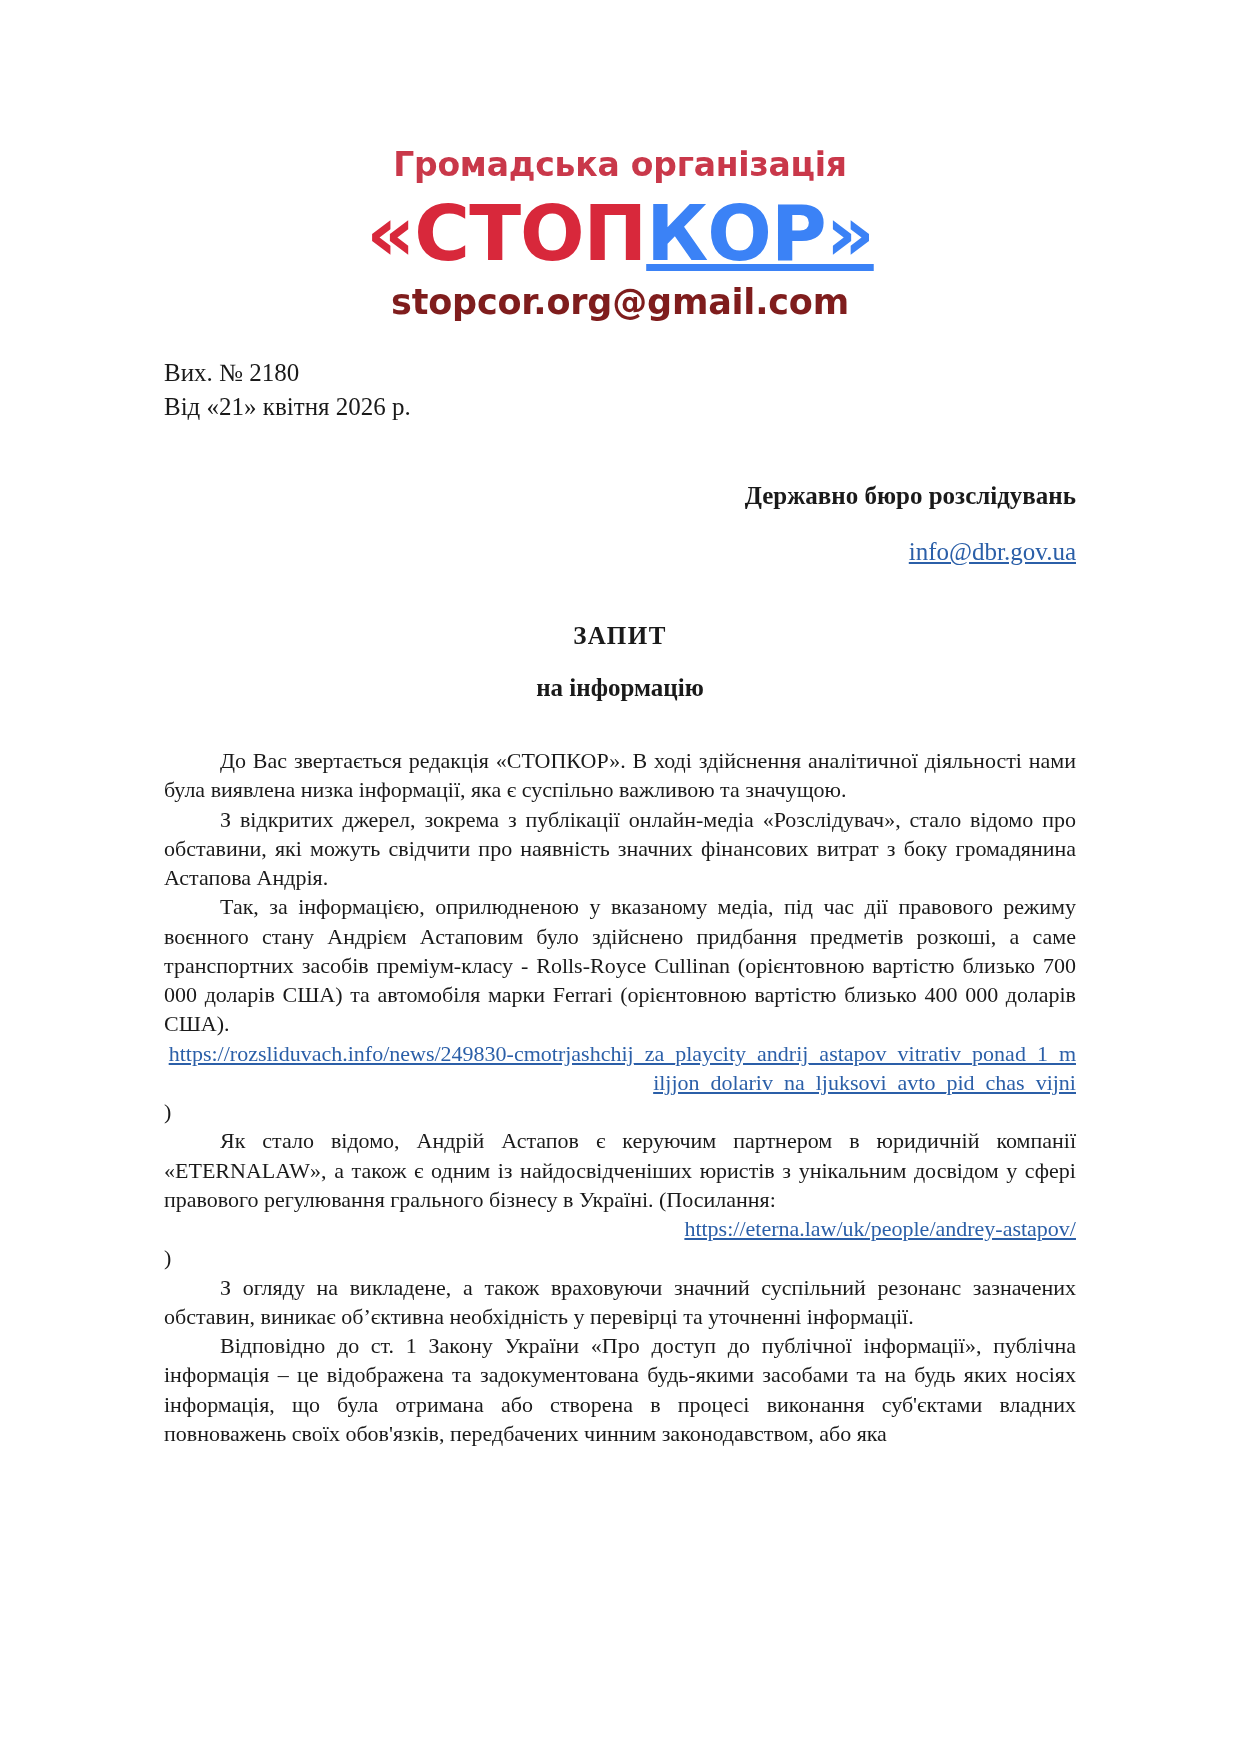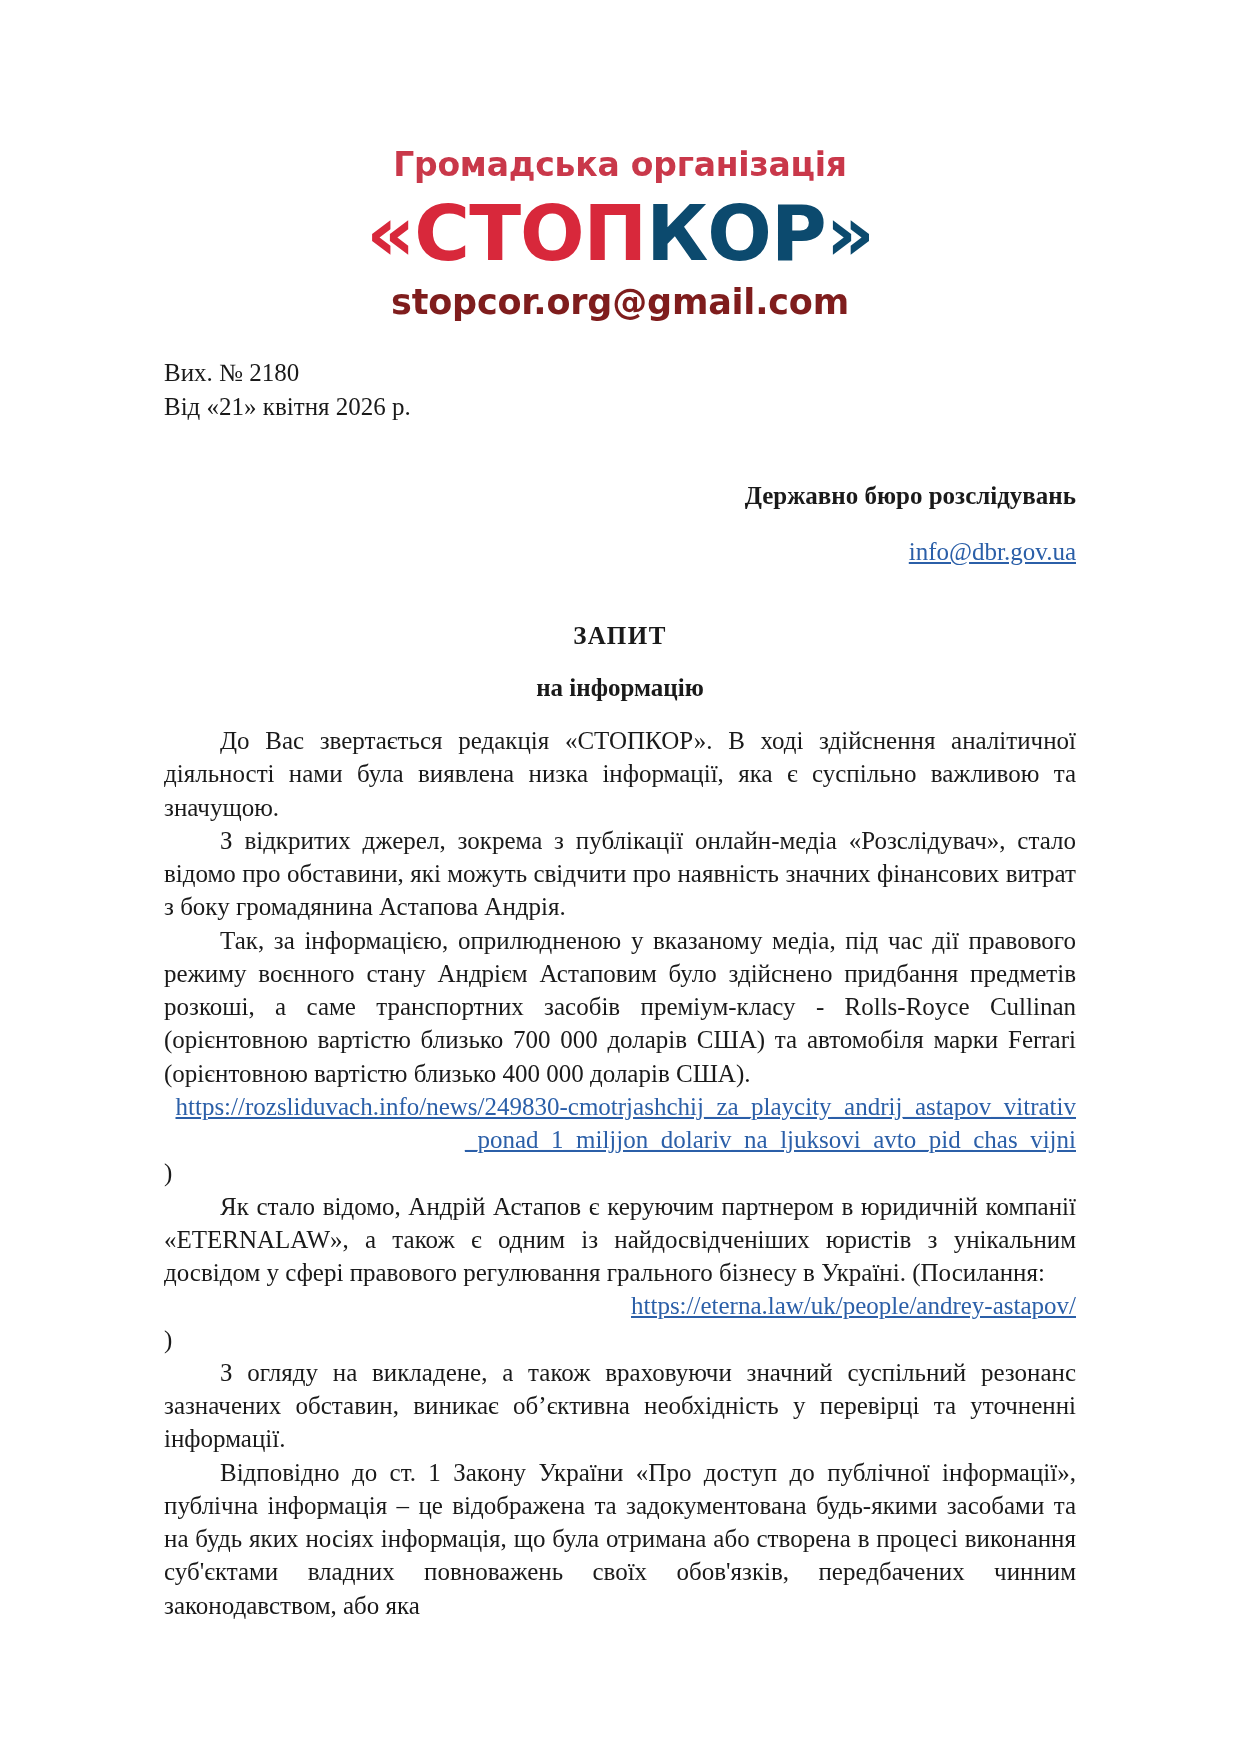--- a/index.html
+++ b/index.html
@@ -41,21 +41,21 @@
   .lh-name {
     font-family: "DejaVu Sans", "Liberation Sans", sans-serif;
     font-weight: bold;
     font-size: 76px;
     line-height: 1.02;
     margin: 14px 0 0 0;
     letter-spacing: -1px;
     white-space: nowrap;
   }
   .lh-name .red { color: #d8283b; }
-  .lh-name .dark { color: #0c4a6e; }
+  .lh-name .dark { color: #3b82f6; text-decoration: underline; }
   .lh-address {
     font-family: "DejaVu Sans", "Liberation Sans", sans-serif;
     font-weight: bold;
     font-size: 27px;
     color: #2b2b2b;
     margin: 16px 0 0 0;
     letter-spacing: -0.3px;
   }
   .lh-email {
     font-family: "DejaVu Sans", "Liberation Sans", sans-serif;
@@ -107,22 +107,22 @@
     letter-spacing: 1.5px;
   }
   .doc-subtitle {
     margin-top: 24px;
     text-align: center;
     font-size: 25px;
     font-weight: bold;
   }
 
   .body-text {
-    margin-top: 22px;
-    font-size: 25px;
+    margin-top: 44px;
+    font-size: 22px;
     line-height: 1.33;
     text-align: justify;
     text-justify: inter-word;
   }
   .body-text p {
     margin: 0;
     text-indent: 56px;
   }
 
   a.link, .link {

